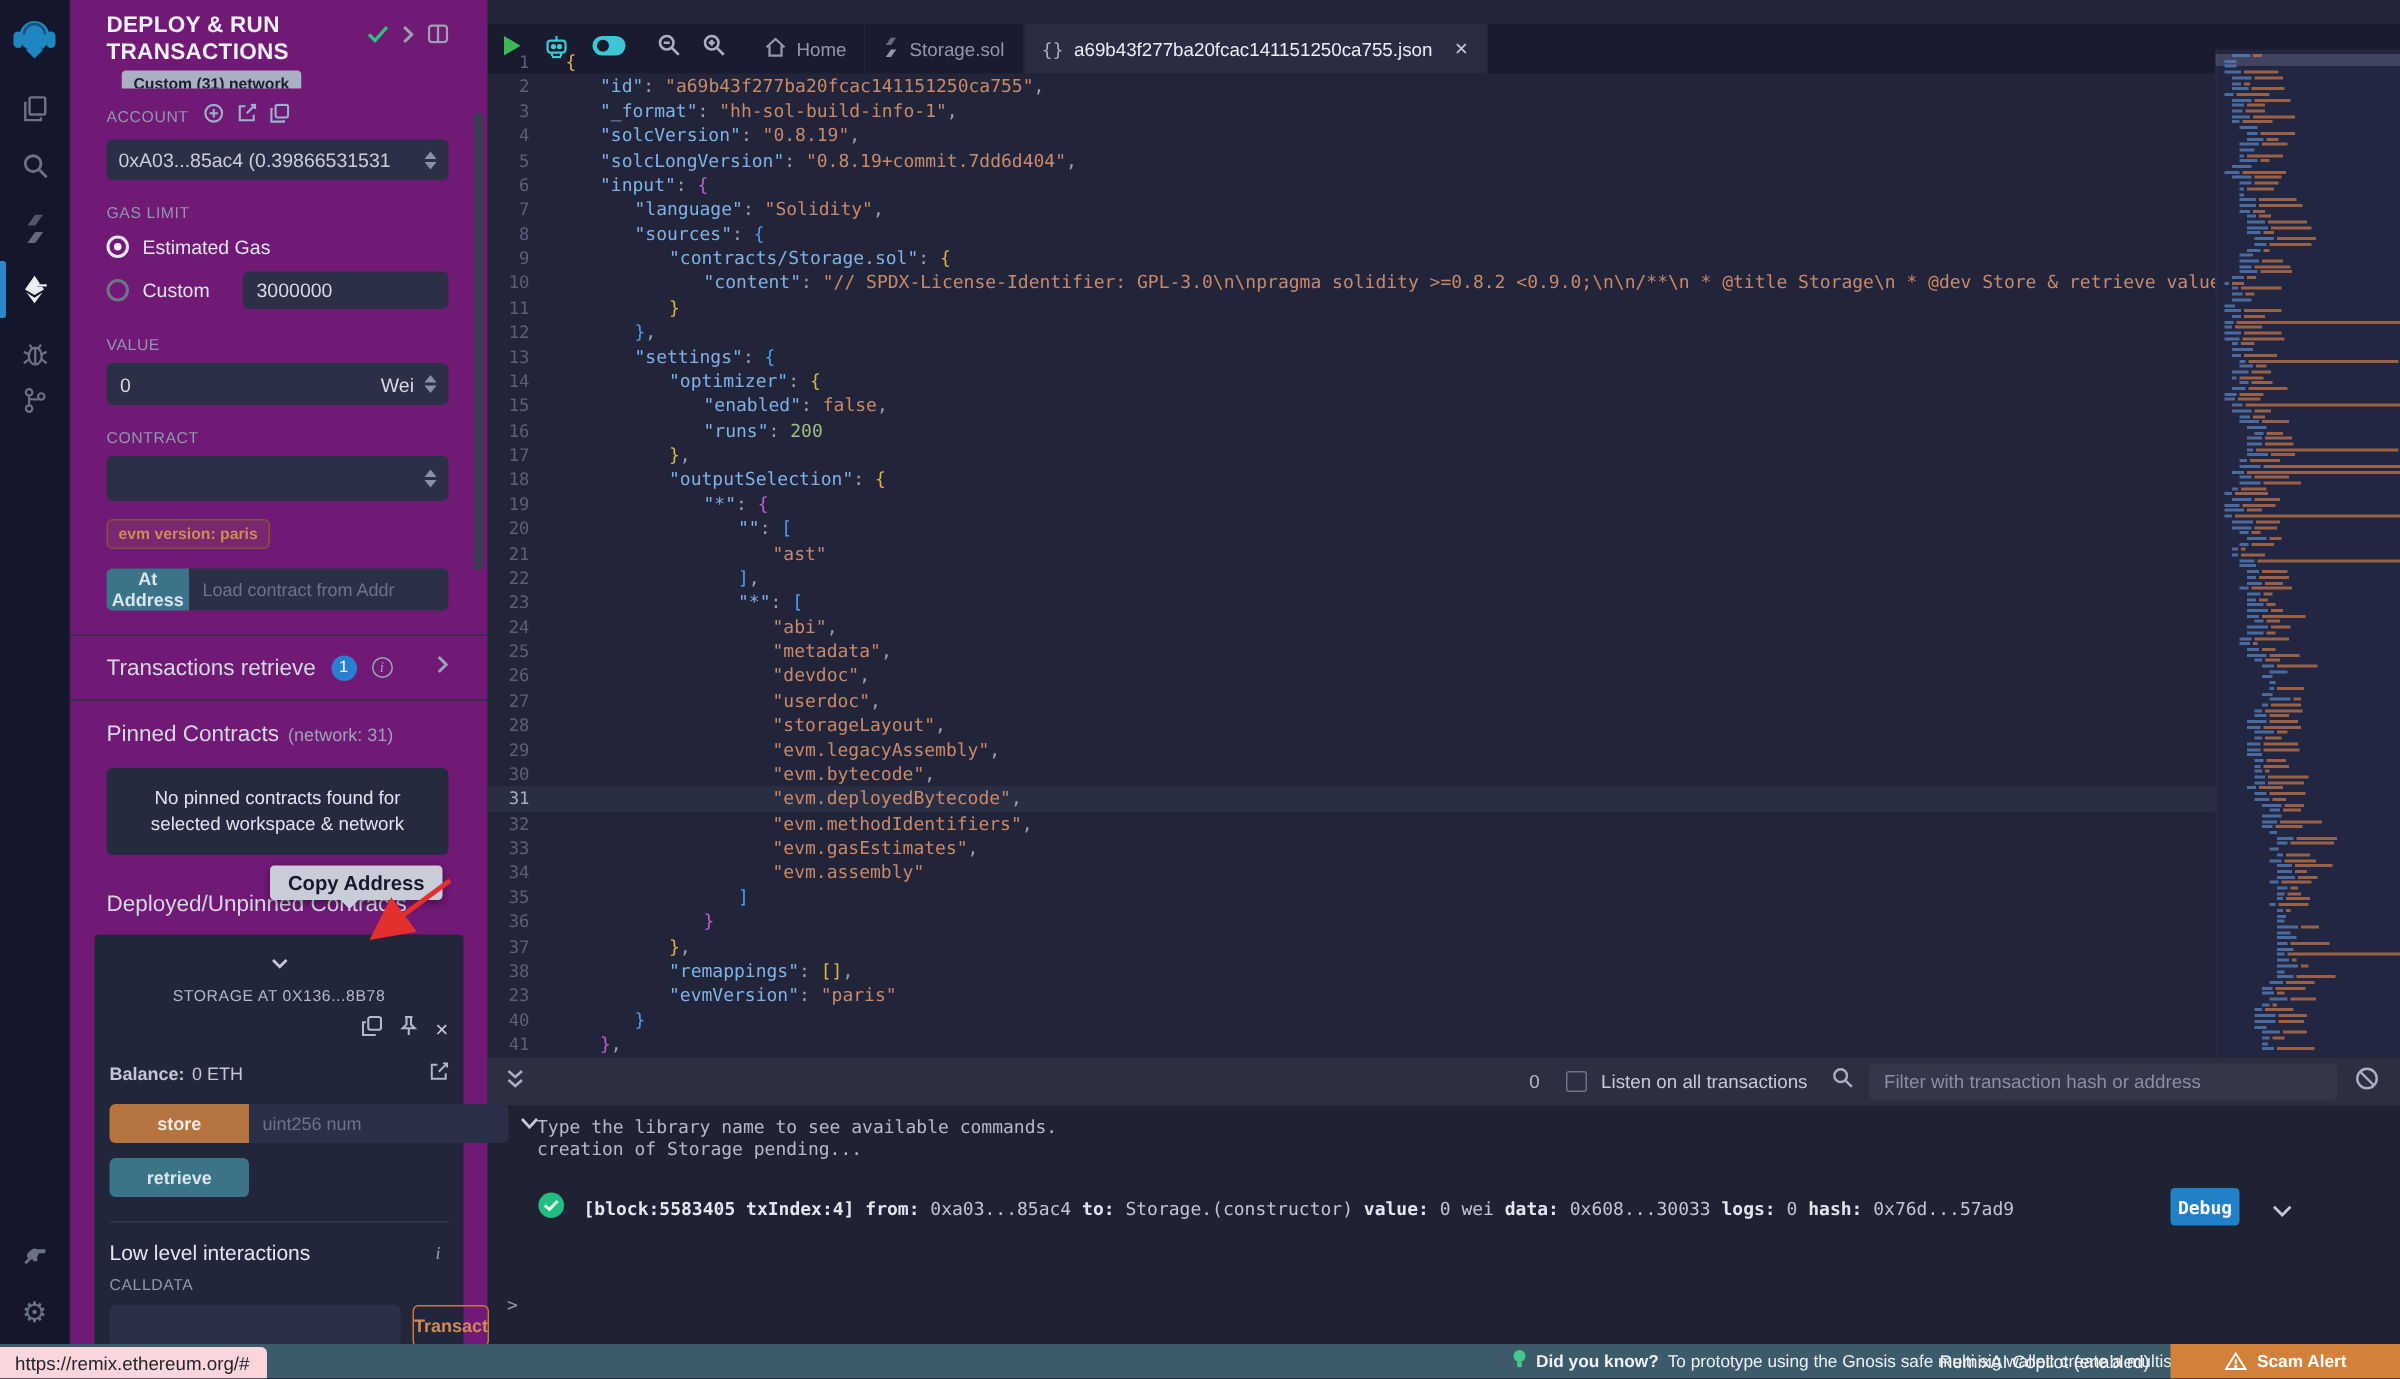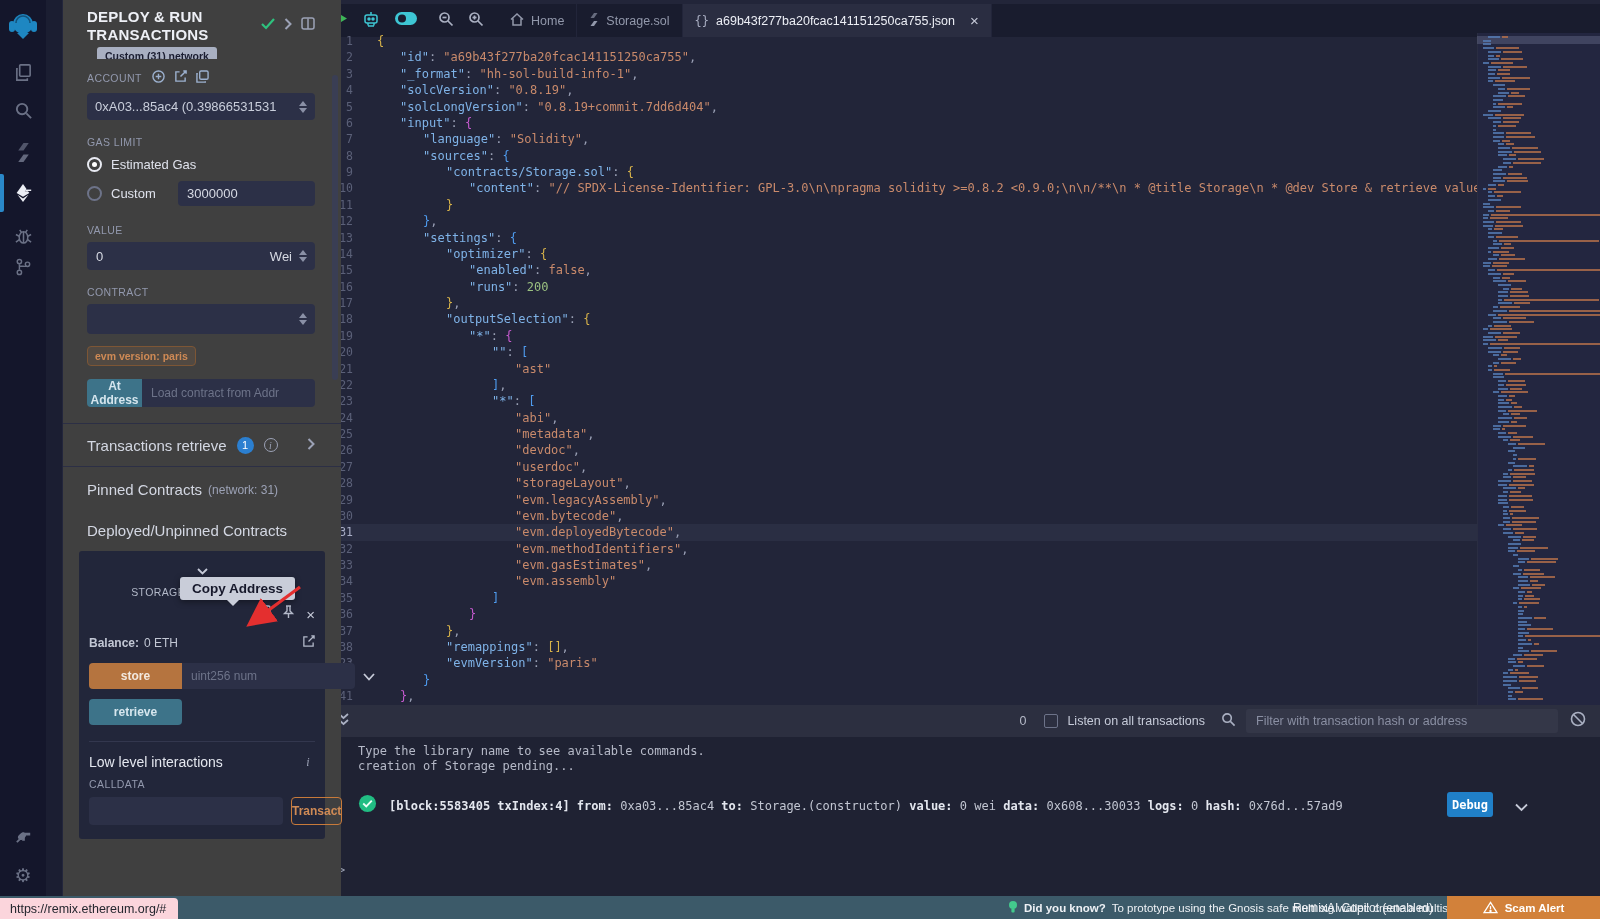--- a/index.html
+++ b/index.html
@@ -9,21 +9,21 @@
 
   
   #activity { position:absolute; left:0; top:0; width:46px; height:896px; background:#14162b; z-index:5; }
   .act-item { position:absolute; left:0; width:46px; height:34px; display:flex; align-items:center; justify-content:center; color:#6b7186; }
   .act-item svg { display:block; }
   .act-item.active { color:#eceef5; }
   .act-indicator { position:absolute; left:0; top:-2px; width:4px; height:38px; background:#2a88c9; border-radius:0 2px 2px 0; }
   .glyph-icon { font-family:"DejaVu Sans", sans-serif; font-size:19px; color:#6b7186; }
 
   
-  #sidepanel { position:absolute; left:62px; top:0; width:279px; height:908px; background:#404040; border-left:1px solid #23263c; padding:8px 26px 0 24px; z-index:4; }
+  #sidepanel { position:absolute; left:46px; top:0; width:279px; height:908px; background:#701a75; border-left:1px solid #23263c; padding:8px 26px 0 24px; z-index:4; }
   .p-head { display:flex; align-items:flex-start; }
   .p-title { font-size:15px; font-weight:bold; color:#eef0f6; line-height:18px; letter-spacing:.2px; }
   .p-head-icons { margin-left:auto; display:flex; align-items:center; gap:9px; margin-top:8px; }
   .net-clip { height:13px; overflow:hidden; margin-top:2px; margin-left:10px; width:120px; }
   .net-badge { display:inline-block; margin-top:-7px; background:#a9b0c2; color:#1b1e32; font-size:10.5px; font-weight:bold; padding:3px 8px; border-radius:3px; white-space:nowrap; }
   .lbl { font-size:10.5px; color:#9298ad; letter-spacing:.4px; margin-top:14px; }
   .row { display:flex; align-items:center; }
   .mini-icons { display:flex; gap:9px; margin-left:10px; color:#9cb1cf; }
   .selbox { margin-top:6px; height:27px; background:#2c3047; border-radius:4px; display:flex; align-items:center; padding:0 8px; color:#c9cedb; font-size:13px; }
   .stepper { margin-left:auto; display:flex; flex-direction:column; gap:2px; }
@@ -58,21 +58,21 @@
   .bal-row { margin-top:12px; display:flex; align-items:center; font-size:12px; color:#c2c7d4; }
   .fn-row { margin-top:12px; display:flex; align-items:center; gap:0; }
   .fn-btn { width:93px; height:26px; flex:none; border-radius:4px 0 0 4px; }
   .fn-input { flex:1; height:26px; border-radius:0 4px 4px 0; font-size:12px; }
   .ll-row { margin-top:12px; display:flex; align-items:center; }
   .ll-title { font-size:14px; color:#e4e7ef; }
   .panel-scroll { position:absolute; right:3px; top:75px; width:6px; height:305px; background:#3a3e54; border-radius:3px; }
 
   
   #main { position:absolute; left:325px; top:0; right:0; height:705px; background:#222539; }
-  #tabbar { position:absolute; left:0; top:4px; right:0; height:33px; background:#191c2e; display:flex; align-items:stretch; }
+  #tabbar { position:absolute; left:0; top:16px; right:0; height:33px; background:#191c2e; display:flex; align-items:stretch; }
   .tb-icons { display:flex; align-items:center; gap:14px; padding:0 14px 0 10px; }
   .tab { display:flex; align-items:center; gap:7px; padding:0 12px; font-size:12.5px; color:#9298ab; border-right:1px solid #22253a; }
   .tab.active { background:#2a2d41; color:#eceef5; }
   .tab .braces { font-size:12px; color:#a9aec2; font-family:"DejaVu Sans Mono",monospace; }
   .tab .close { margin-left:8px; color:#c6cad8; font-size:15px; line-height:1; }
   #editor { position:absolute; left:0; top:33px; right:123px; bottom:0; overflow:hidden; }
   .cl { display:flex; height:16.39px; line-height:16.39px; font-family:"DejaVu Sans Mono",monospace; font-size:12px; white-space:pre; }
   .cl.cur { background:rgba(160,170,210,.07); }
   .ln { width:52px; flex:none; text-align:right; padding-right:24px; color:#5b6078; font-size:11.5px; }
   .cl.cur .ln { color:#a9aec6; }
@@ -277,20 +277,24 @@
       <span class="info-icon"></span>
       <span style="margin-left:auto;"><svg width="8" height="12" viewBox="0 0 8 12" fill="none" stroke="#9ca2b6" stroke-width="2">
             <path d="M1.5 1 L6.5 6 L1.5 11"></path>
           </svg></span>
     </div>
     <div class="divider" style="margin-top:12px;"></div>
 
     <div class="row" style="margin-top:14px;gap:6px;">
       <span class="sec-title">Pinned Contracts</span>
       <span style="color:#9ca2b6;font-size:12px;">(network: 31)</span>
+    </div>
+    <div class="empty-card">
+      <div>No pinned contracts found for</div>
+      <div>selected workspace &amp; network</div>
     </div>
 
     <div class="dep-title">Deployed/Unpinned Contracts</div>
 
     <div class="inst-card">
       <div class="inst-head">
         <span><svg width="11" height="7" viewBox="0 0 11 7" fill="none" stroke="#c6cad8" stroke-width="1.8">
               <path d="M1 1 L5.5 5.5 L10 1"></path>
             </svg></span>
         <span class="inst-title">STORAGE AT 0X136...8B78</span>

